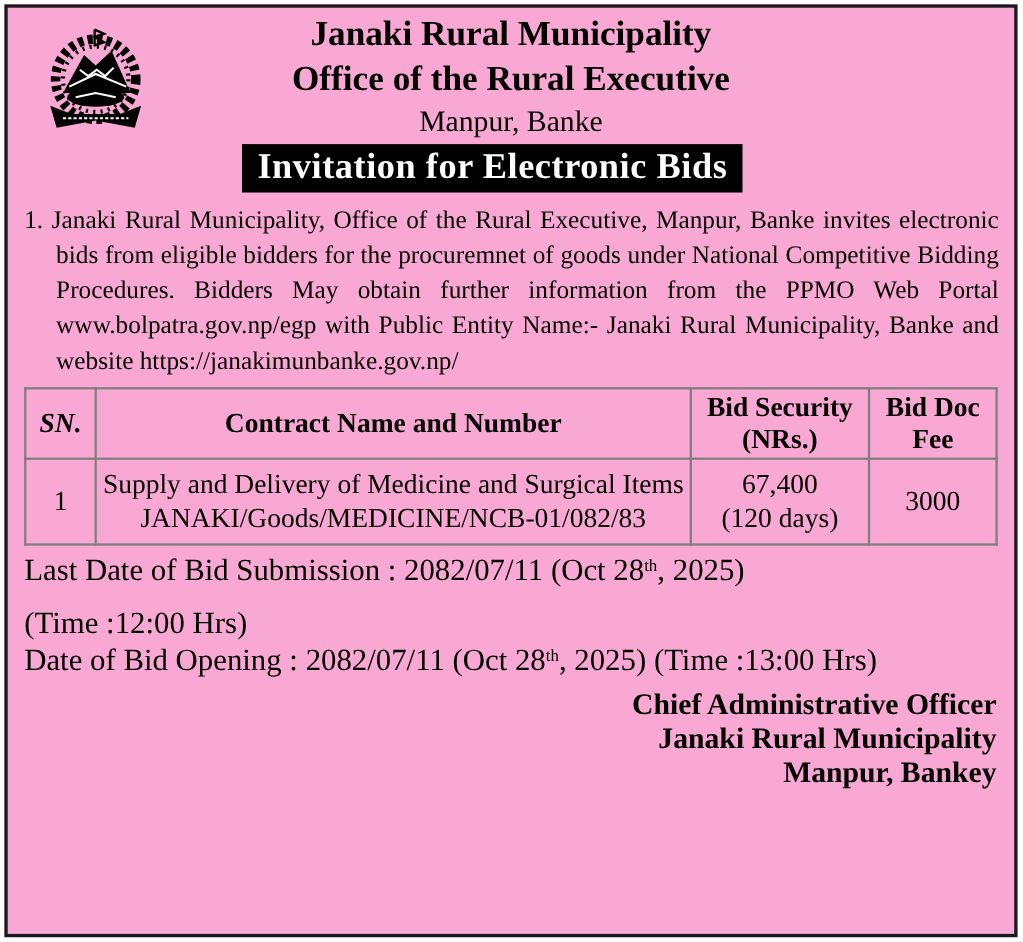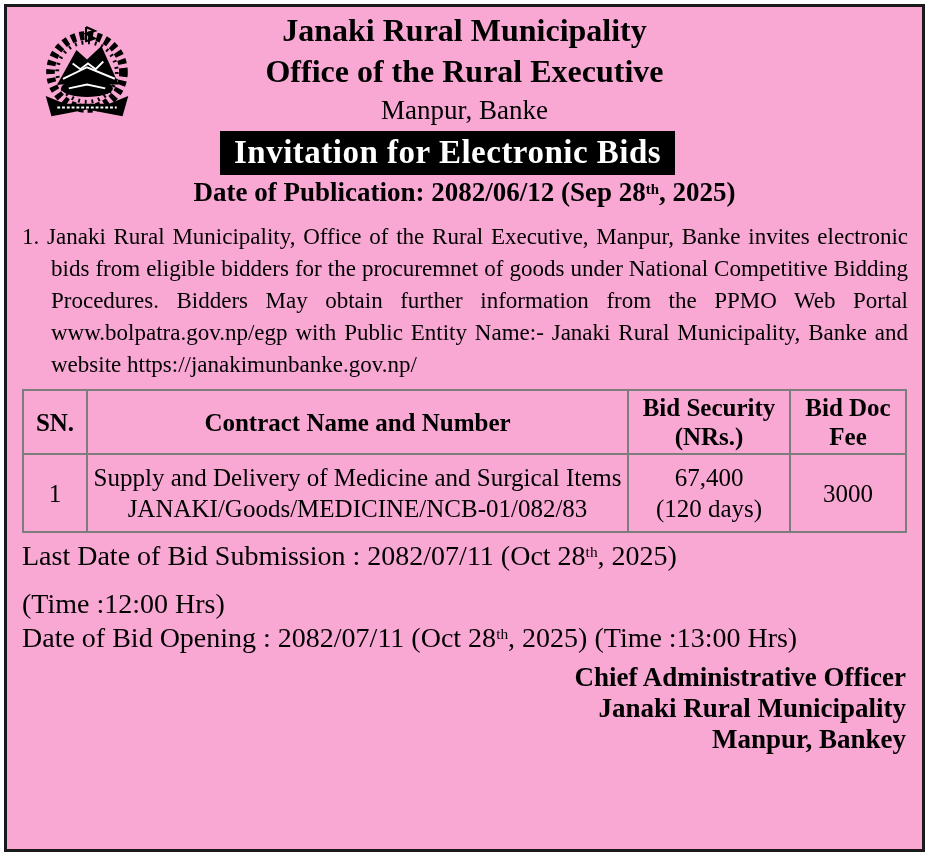--- a/index.html
+++ b/index.html
@@ -74,21 +74,21 @@
   }
   table.bids th, table.bids td {
     border: 2px solid #7d7d7d;
     text-align: center;
     vertical-align: middle;
     padding: 2px 4px;
     overflow: hidden;
   }
   table.bids th { font-size: 25px; line-height: 29px; font-weight: bold; height: 56px; }
   table.bids td { font-size: 25px; line-height: 31px; height: 72px; }
-  .col-sn { width: 54px; }
+  .col-sn { width: 54px; font-style: italic; }
   .col-security { width: 152px; }
   .col-fee { width: 106px; }
   .cell-line { display: block; white-space: nowrap; }
   
   .detail {
     margin: 0 6px 0 7px;
     font-size: 28px;
     line-height: 33px;
   }
   .d-first   { margin-top: 6px; }
@@ -134,21 +134,20 @@
   <div class="hdr">
     <div class="title-org">Janaki Rural Municipality</div>
     <div class="title-office">Office of the Rural Executive</div>
     <div class="title-loc">Manpur, Banke</div>
   </div>
 
   <div class="banner-wrap">
     <span class="banner">Invitation for Electronic Bids</span>
   </div>
 
-  <div class="pub-line"><span>Date of Publication: 2082/06/12 (Sep 28</span><sup class="ss">th</sup><span>, 2025)</span></div>
 
   <div class="para"><span>1.</span> <span>Janaki Rural Municipality, Office of the Rural Executive, Manpur, Banke invites electronic bids from eligible bidders for the procuremnet of goods under National Competitive Bidding Procedures. Bidders May obtain further information from the PPMO Web Portal www.bolpatra.gov.np/egp with Public Entity Name:- Janaki Rural Municipality, Banke and website https://janakimunbanke.gov.np/</span></div>
 
   <table class="bids">
     <thead>
       <tr>
         <th class="col-sn">SN.</th>
         <th>Contract Name and Number</th>
         <th class="col-security">
           <span class="cell-line">Bid Security</span>

